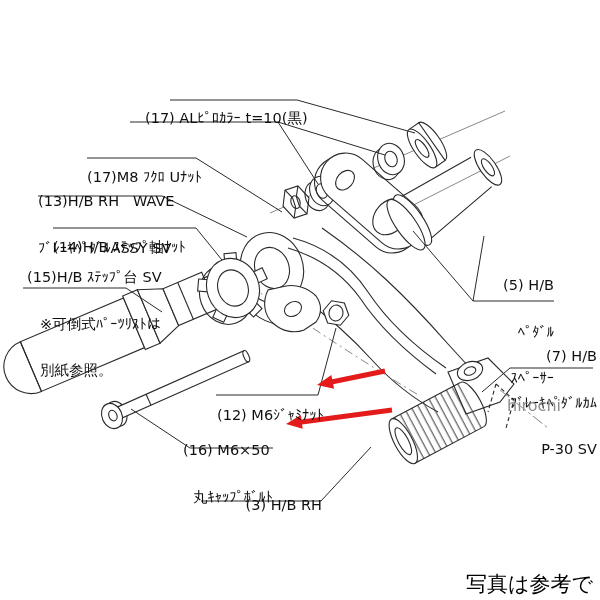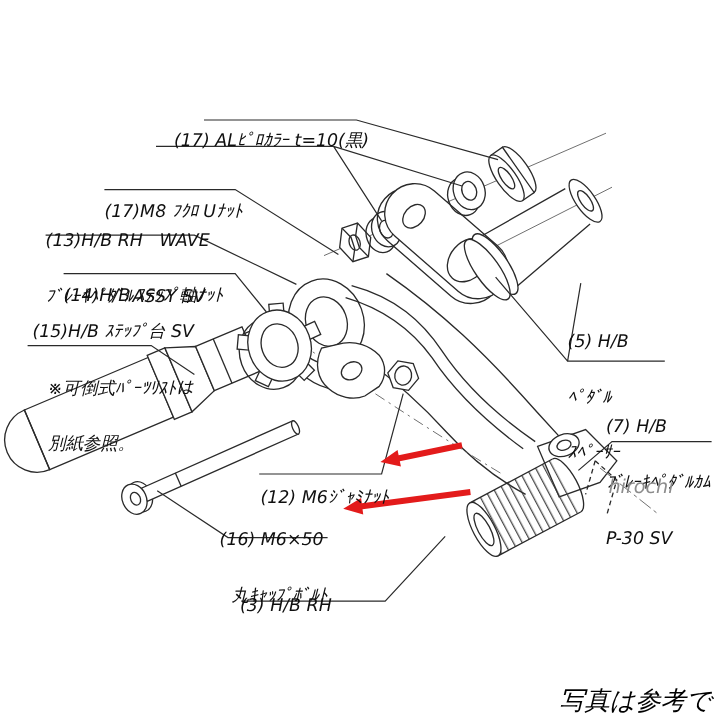--- a/index.html
+++ b/index.html
@@ -1,23 +1,23 @@
 <!DOCTYPE html>
 <html><head>
 <meta charset="utf-8">
 <style>
   html,body{margin:0;padding:0;background:#fff;}
   #stage{
     position:relative;width:600px;height:600px;background:#ffffff;overflow:hidden;
-    font-family:"DejaVu Sans","Liberation Sans",sans-serif;color:#111;font-style:italic;
+    font-family:"DejaVu Sans","Liberation Sans",sans-serif;color:#111;
   }
   #art{position:absolute;left:0;top:0;}
   .lbl{position:absolute;font-size:14.5px;line-height:15.5px;white-space:pre;color:#101010;letter-spacing:0;}
   .ln{display:block;}
-  .ctr{text-align:left;}
+  .ctr{text-align:right;}
   .indent .ln + .ln{padding-left:13px;}
   .watermark{position:absolute;font-size:16px;color:#8c8c8c;}
   .caption{position:absolute;font-size:21px;color:#000;}
   
   .s{stroke:#2a2a2a;stroke-width:1.1;fill:none;}
   .sw{stroke:#2a2a2a;stroke-width:1.1;fill:#ffffff;}
   .thin{stroke:#6a6a6a;stroke-width:.8;fill:none;}
   .leader{stroke:#2a2a2a;stroke-width:1;fill:none;}
 </style>
 </head>

